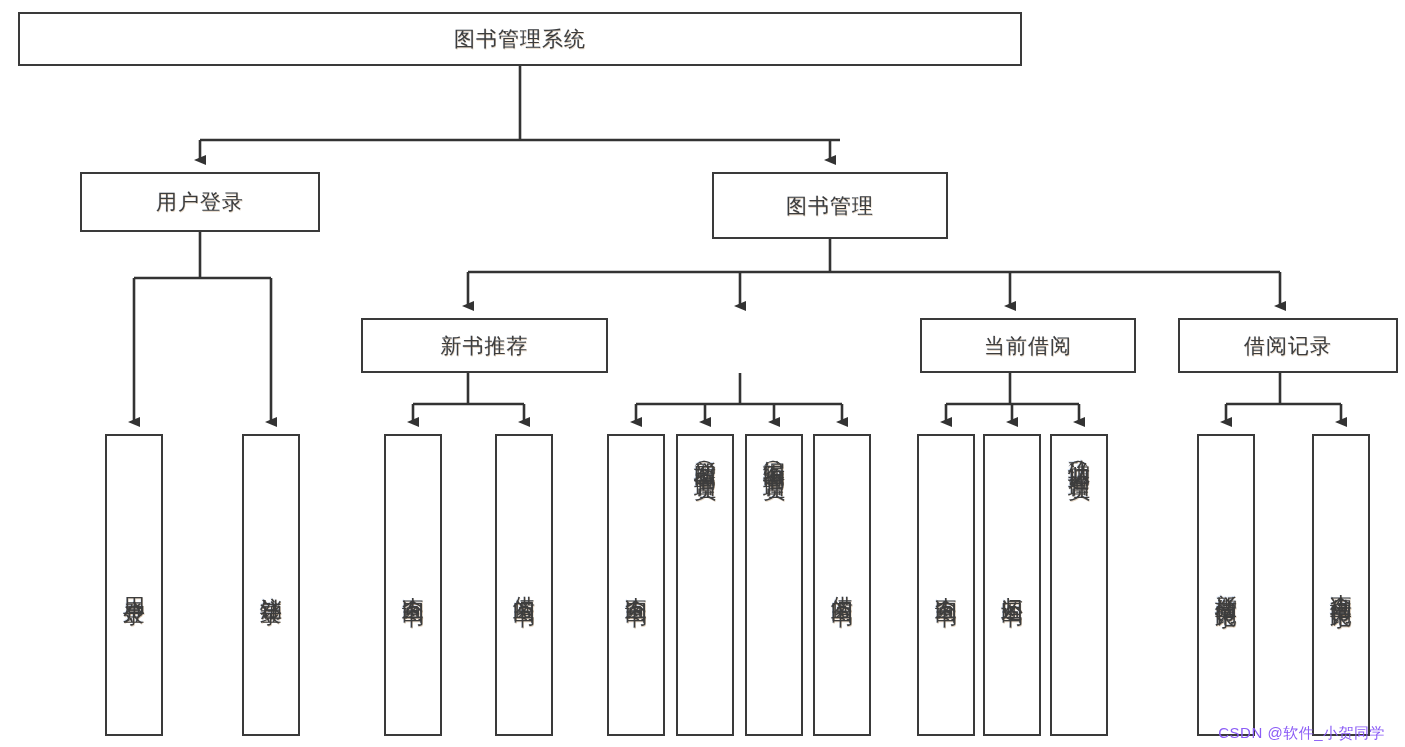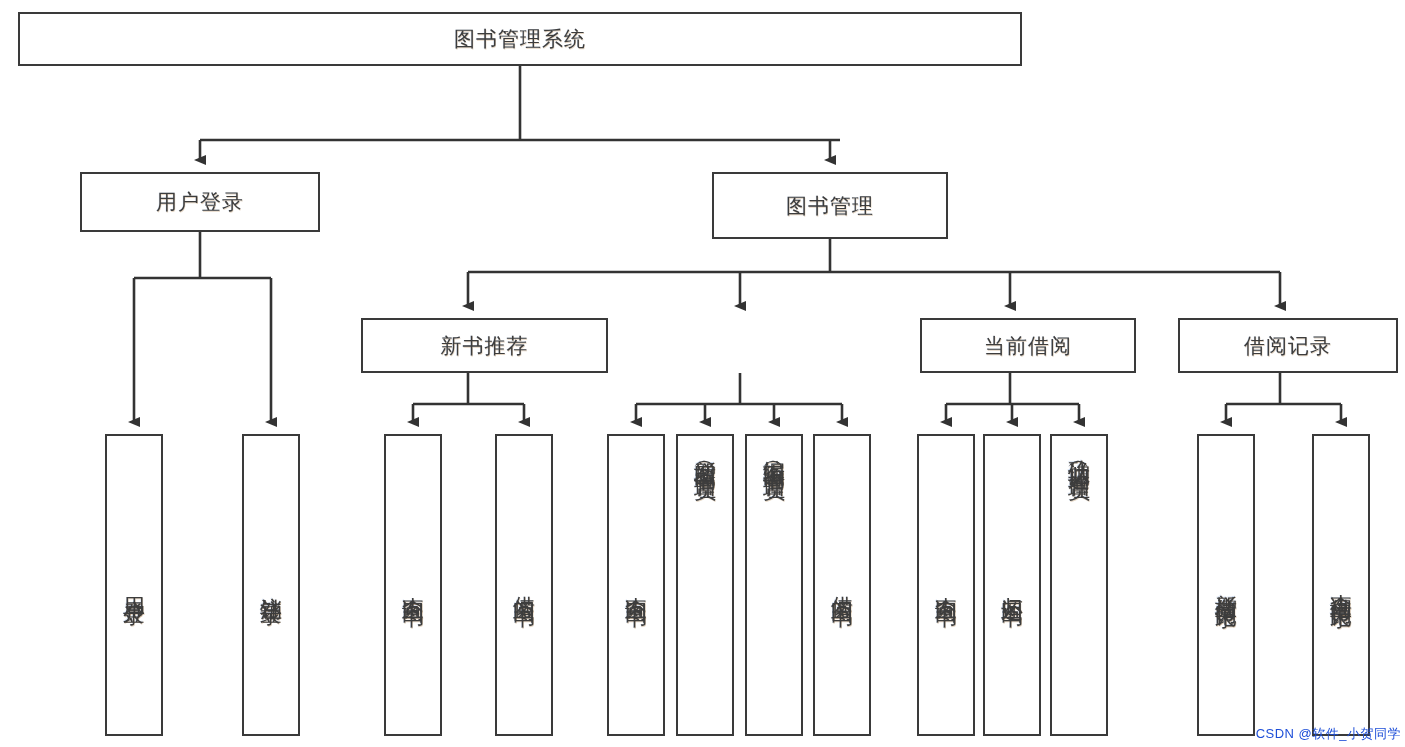--- a/index.html
+++ b/index.html
@@ -39,23 +39,23 @@
     max-height:286px;
   }
   .leaf{
     align-items:flex-start;
     padding-top:6px;
   }
   .leaf.mid{align-items:center;padding-top:0;}
 
   #watermark{
     position:absolute;
-    right:4px;bottom:4px;
-    font-size:13px;
-    color:#1d4ed8;
+    right:20px;bottom:4px;
+    font-size:15px;
+    color:#8b5cf6;
     letter-spacing:.5px;
     white-space:nowrap;
   }
 </style>
 </head>
 <body>
 
 <div id="stage">
 
   <svg id="wires" viewBox="0 0 1405 747">

